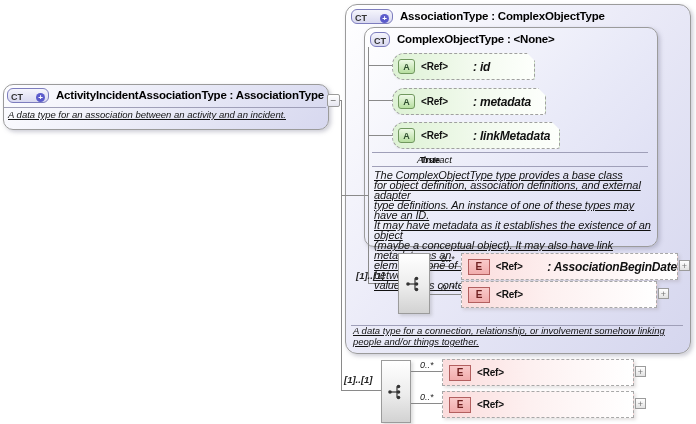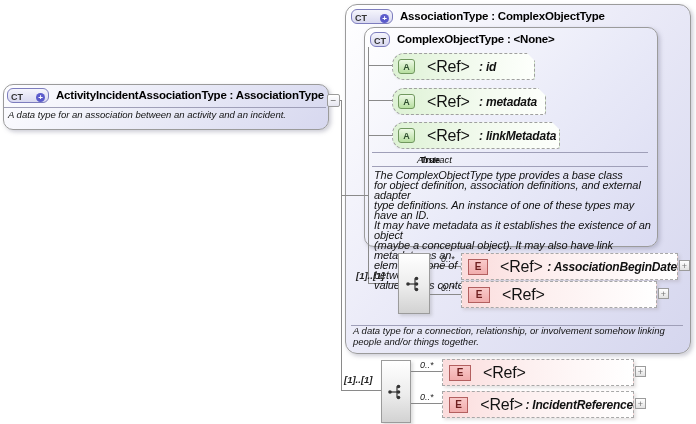--- a/index.html
+++ b/index.html
@@ -11,36 +11,36 @@
   .big-fill{background:linear-gradient(130deg,#ffffff 0%,#ebebf8 45%,#d5d6ee 100%);}
   .inner-fill{background:linear-gradient(135deg,#ffffff 0%,#e9eaf8 55%,#dadbf2 100%);}
   .title-row{position:absolute;display:flex;align-items:center;gap:7px;white-space:nowrap;
              font-weight:bold;font-size:11.5px;letter-spacing:-0.2px;color:#000;height:16px;}
   .ct-badge{display:inline-flex;align-items:flex-end;gap:13px;border:1px solid #7d7dbe;border-radius:6px;
             background:linear-gradient(#f5f5fc,#d9d9f0);padding:0 3px;height:13px;
             font-size:9px;font-weight:bold;color:#333;letter-spacing:0;}
   .plus-circle{width:9px;height:9px;border-radius:50%;background:#5b5bcb;color:#fff;
                font-size:8px;line-height:9px;text-align:center;display:inline-block;font-weight:bold;}
   .hr{position:absolute;height:1px;background:#9f9fb8;}
-  .desc{position:absolute;font-style:italic;font-size:9.5px;line-height:10.5px;color:#111;white-space:pre-line;}
+  .desc{position:absolute;font-style:italic;font-size:9.5px;line-height:10.5px;color:#111;white-space:pre-line;text-decoration:underline;}
   .desc-sm{font-size:11px;line-height:10px;letter-spacing:-0.1px;}
   .attr{position:absolute;height:25px;border:1px dashed #a0a0a0;border-radius:12px 3px 3px 12px;
         background:linear-gradient(90deg,#def2d5 0%,#f2faee 55%,#fdfffc 100%);
         display:flex;align-items:center;box-shadow:2px 2px 3px rgba(140,150,140,.2);
         clip-path:polygon(0 0,calc(100% - 8px) 0,100% 8px,100% 100%,0 100%);}
   .a-badge{width:15px;height:13px;margin-left:5px;border:1px solid #71985f;border-radius:3px;
            background:linear-gradient(#eef9e7,#b7dfa0);font-size:9px;font-weight:bold;color:#2e4d2e;
            display:flex;align-items:center;justify-content:center;}
   .elem{position:absolute;height:25px;border:1px dashed #a8a8a8;
         background:linear-gradient(90deg,#fbdcdc 0%,#fdf0f0 45%,#ffffff 100%);
         display:flex;align-items:center;box-shadow:2px 2px 3px rgba(150,140,140,.25);}
   .e-badge{width:20px;height:14px;margin-left:6px;border:1px solid #b35f5f;
            background:linear-gradient(#f9caca,#f1acac);font-size:10px;font-weight:bold;color:#6e1f1f;
            display:flex;align-items:center;justify-content:center;}
-  .ref{font-weight:normal;font-size:16px;margin-left:12px;width:52px;letter-spacing:-0.2px;}
+  .ref{font-weight:bold;font-size:10px;margin-left:6px;width:52px;letter-spacing:-0.2px;}
   .ename{font-weight:bold;font-size:12px;letter-spacing:-0.2px;white-space:nowrap;font-style:italic;}
   .occurs{position:absolute;font-style:italic;font-size:9px;color:#222;}
   .card{position:absolute;font-style:italic;font-weight:bold;font-size:9.5px;color:#222;}
   .seqbox{position:absolute;border:1px solid #9b9b9b;
           background:linear-gradient(#ffffff 0%,#ececec 55%,#d2d2d2 100%);
           display:flex;align-items:center;justify-content:center;box-shadow:2px 2px 3px rgba(120,120,120,.25);}
   .plusbtn{position:absolute;width:11px;height:11px;border:1px solid #9b9b9b;
            background:linear-gradient(#ffffff,#e2e2e2);font-size:9px;line-height:10px;text-align:center;
            color:#777;box-sizing:border-box;}
   .minusbtn{position:absolute;width:13px;height:13px;border:1px solid #9b9b9b;border-radius:2px;
@@ -162,17 +162,16 @@
   <div class="occurs" style="left:420px;top:360px;">0..*</div>
   <div class="elem" style="left:442px;top:359px;width:190px;">
     <span class="e-badge">E</span>
     <span class="ref">&lt;Ref&gt;</span>
   </div>
   <div class="plusbtn" style="left:635px;top:366px;">+</div>
   <div class="occurs" style="left:420px;top:392px;">0..*</div>
   <div class="elem" style="left:442px;top:391px;width:190px;">
     <span class="e-badge">E</span>
     <span class="ref">&lt;Ref&gt;</span>
-    <span class="ename">: IncidentReference</span>
   </div>
   <div class="plusbtn" style="left:635px;top:398px;">+</div>
 
 </div>
 
 </body></html>

